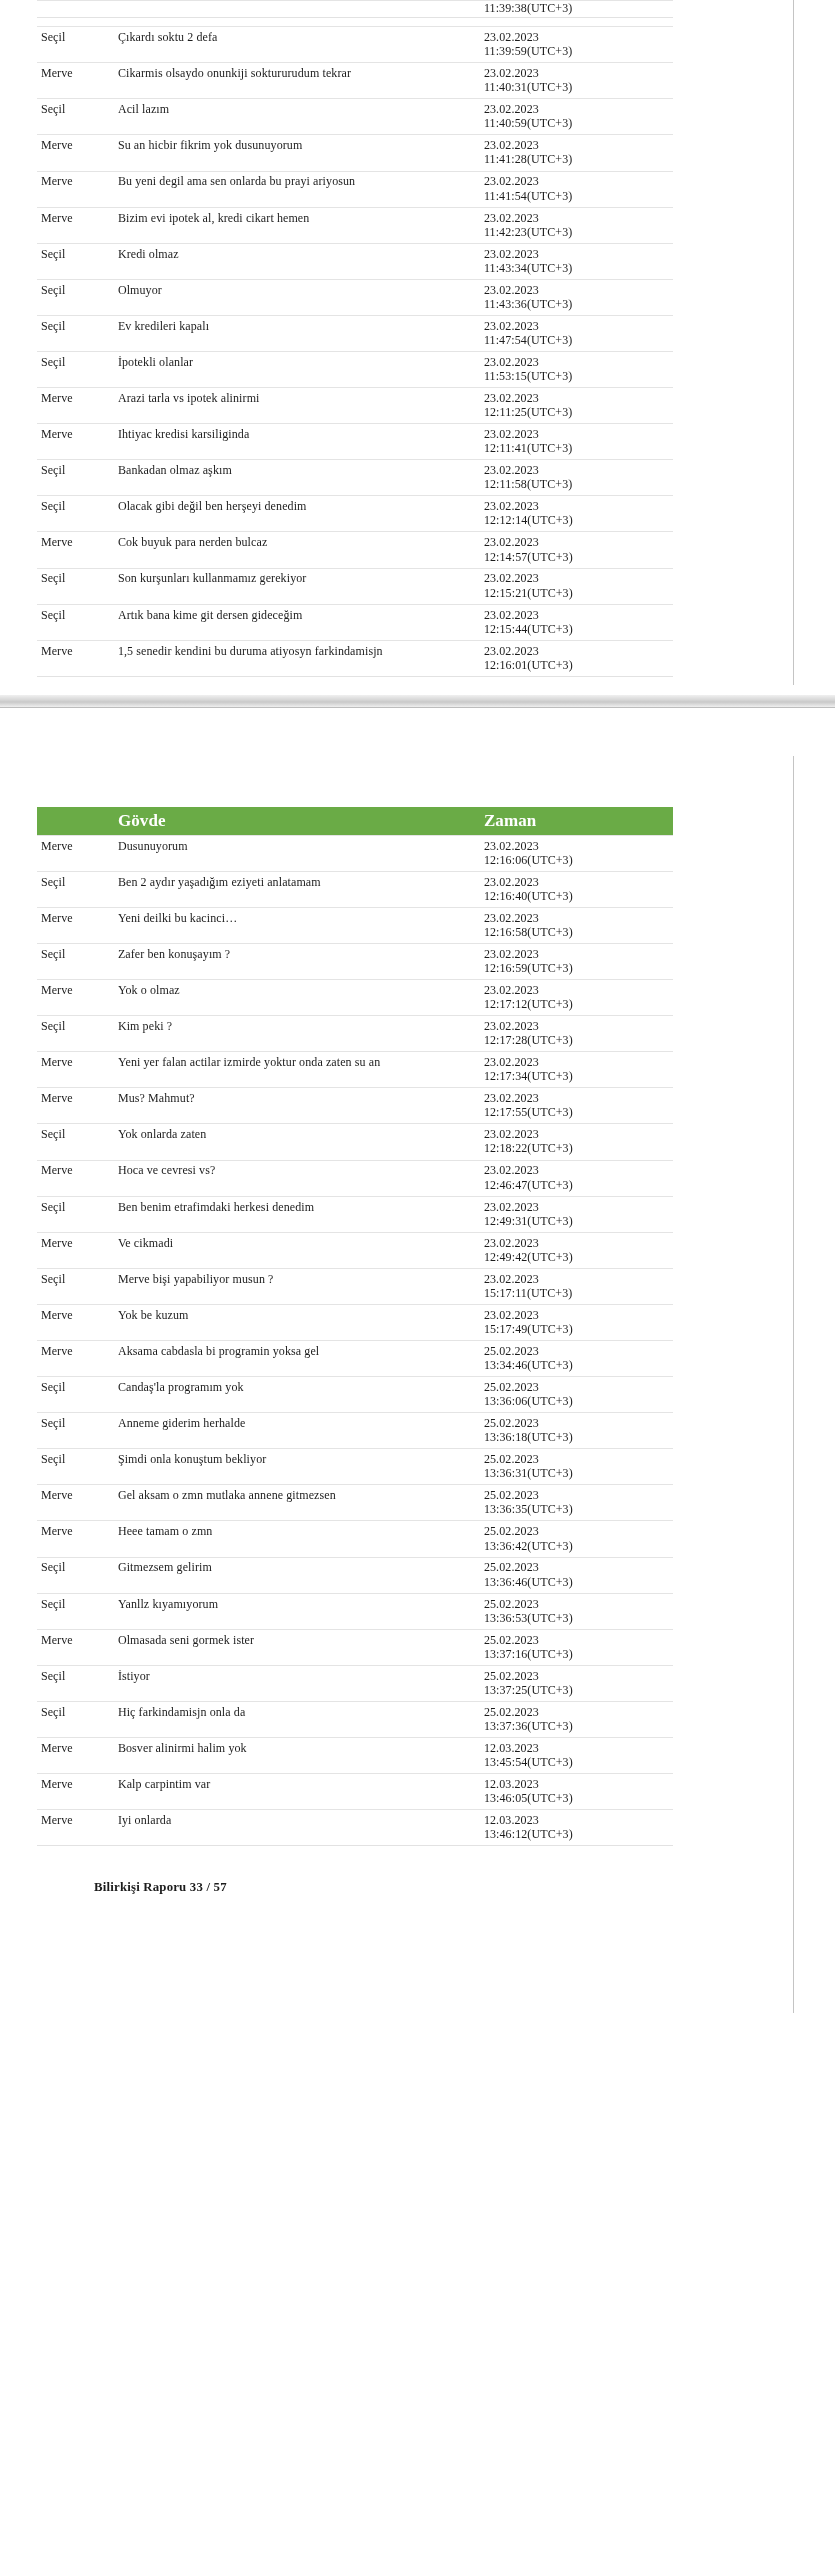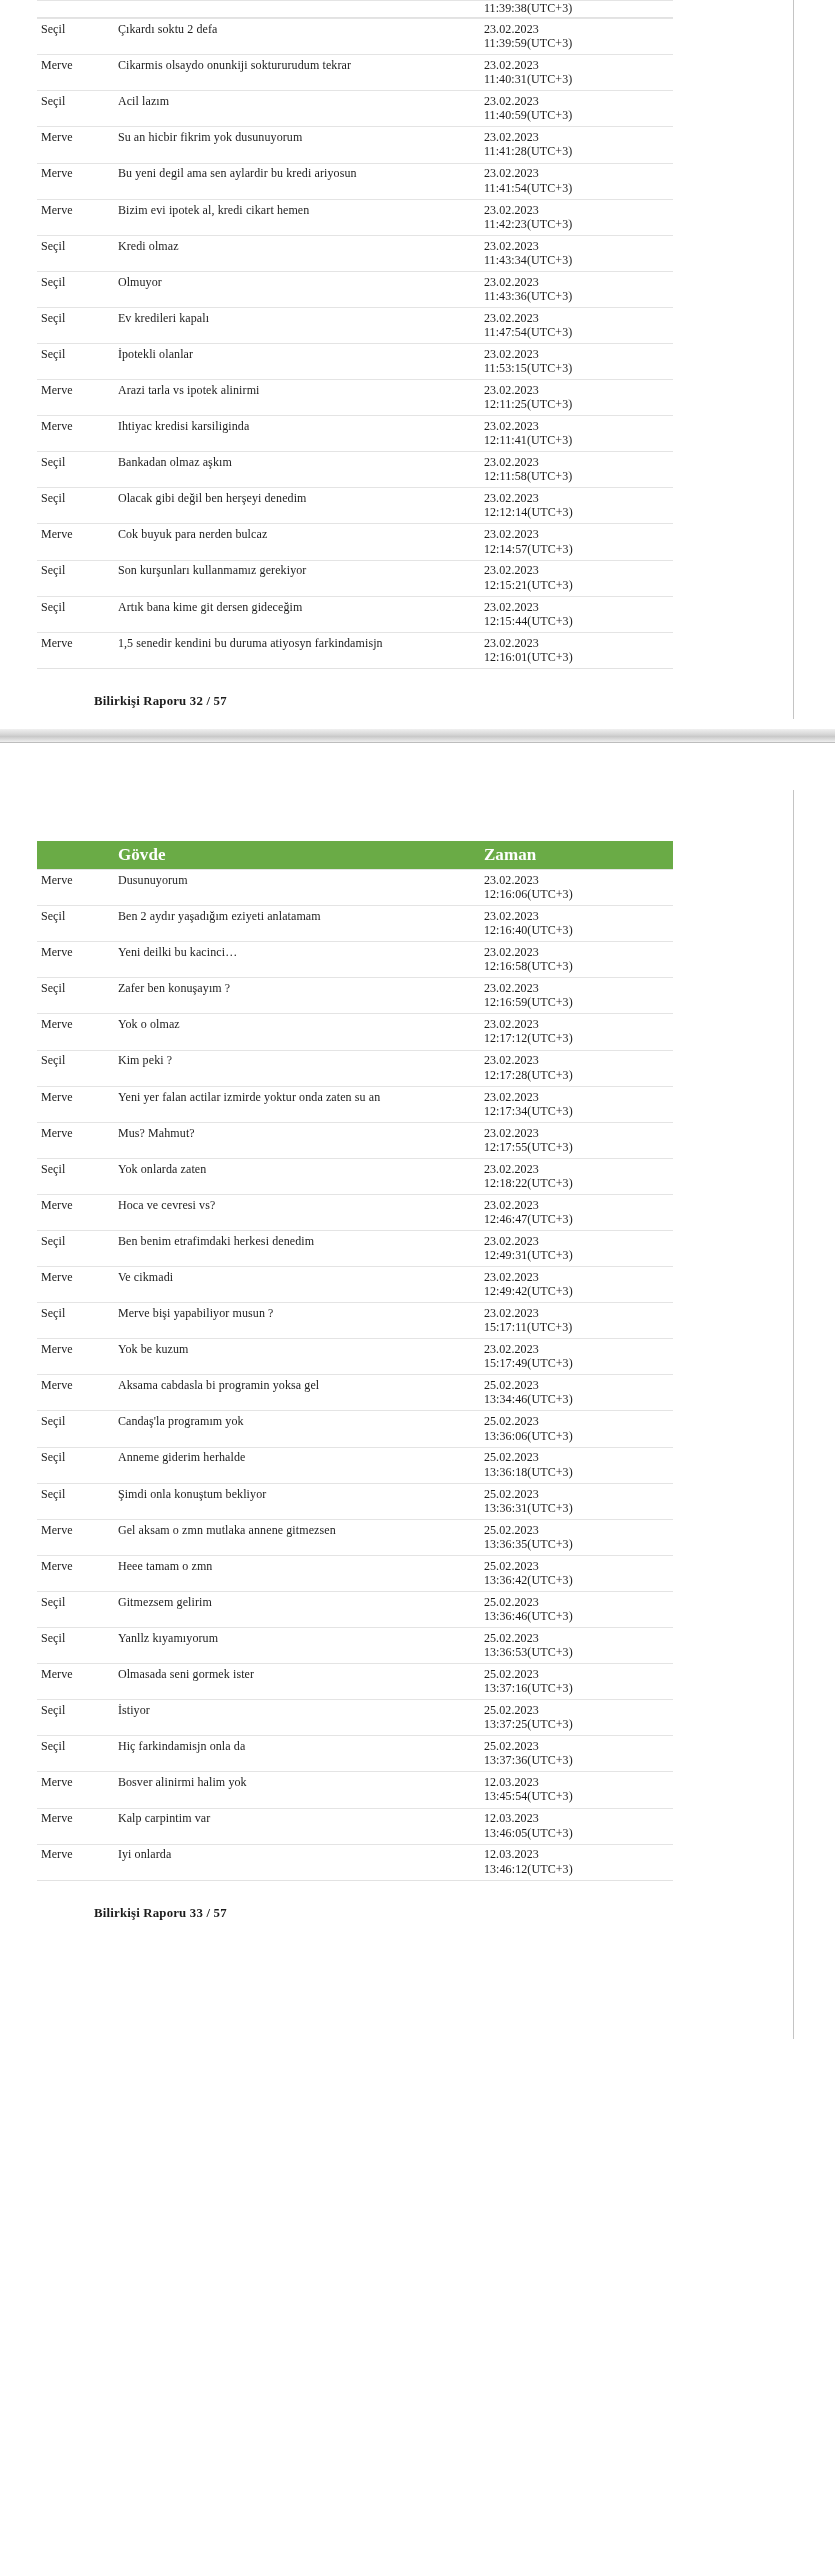--- a/index.html
+++ b/index.html
@@ -63,21 +63,21 @@
     bottom: 0;
     right: 41px;
     width: 1px;
     background: #c4c4c4;
   }
 
   
   .msg-table {
     border-collapse: collapse;
     table-layout: fixed;
-    margin: 0 0 0 37px;
+    margin: 0 0 8px 37px;
     width: 635px;
   }
   .msg-table th,
   .msg-table td {
     vertical-align: top;
     padding: 2.9px 3.9px 3.9px 3.9px;
     line-height: 1.18;
     font-size: 12px;
     letter-spacing: 0.1px;
   }
@@ -178,21 +178,21 @@
 11:40:59(UTC+3)</td>
             </tr>
             <tr>
               <td class="cell-sender">Merve</td>
               <td class="cell-body">Su an hicbir fikrim yok dusunuyorum</td>
               <td class="cell-time">23.02.2023
 11:41:28(UTC+3)</td>
             </tr>
             <tr>
               <td class="cell-sender">Merve</td>
-              <td class="cell-body">Bu yeni degil ama sen aylardir bu kredi ariyosun</td>
+              <td class="cell-body">Bu yeni degil ama sen onlarda bu prayi ariyosun</td>
               <td class="cell-time">23.02.2023
 11:41:54(UTC+3)</td>
             </tr>
             <tr>
               <td class="cell-sender">Merve</td>
               <td class="cell-body">Bizim evi ipotek al, kredi cikart hemen</td>
               <td class="cell-time">23.02.2023
 11:42:23(UTC+3)</td>
             </tr>
             <tr>
@@ -263,23 +263,20 @@
             </tr>
             <tr>
               <td class="cell-sender">Merve</td>
               <td class="cell-body">1,5 senedir kendini bu duruma atiyosyn farkindamisjn</td>
               <td class="cell-time">23.02.2023
 12:16:01(UTC+3)</td>
             </tr>
           </tbody>
       </table>
 
-      <div class="page-footer">
-        <span>Bilirkişi Raporu 32 / 57</span>
-      </div>
     </div>
   </div>
 
   <div class="page-gap"></div>
 
   <div class="page">
     <div class="sheet-edge"></div>
     <div class="page-inner">
       <div class="pre-table-space"></div>
 

